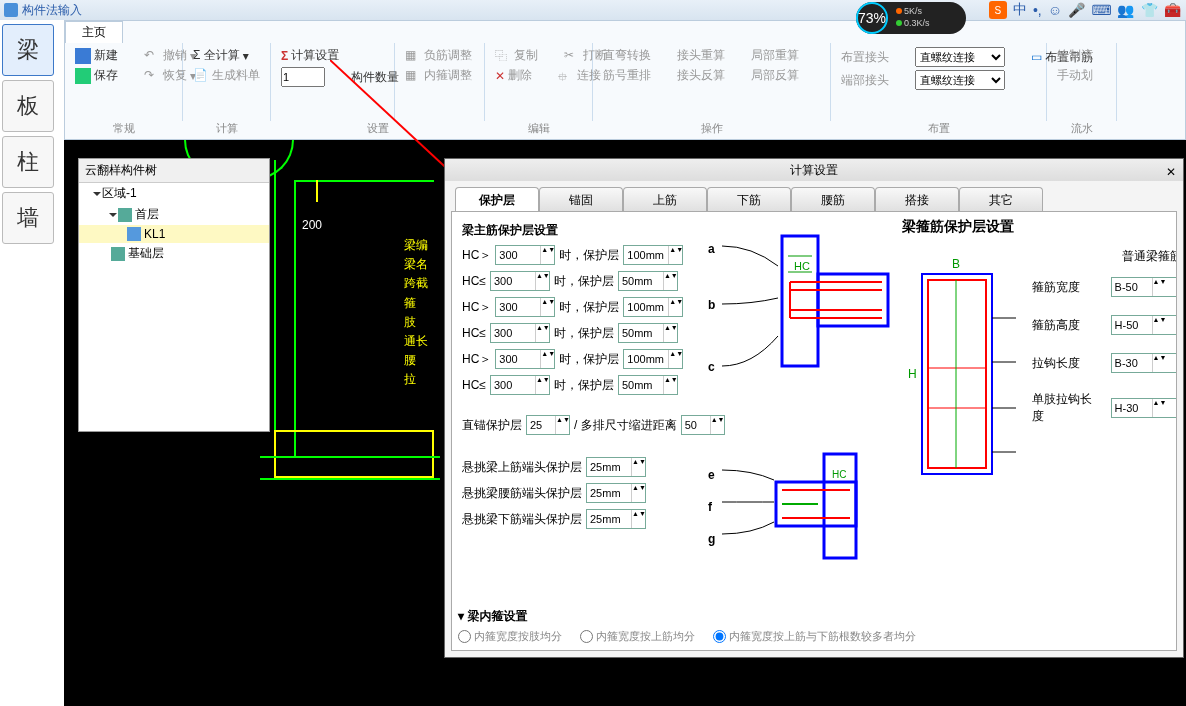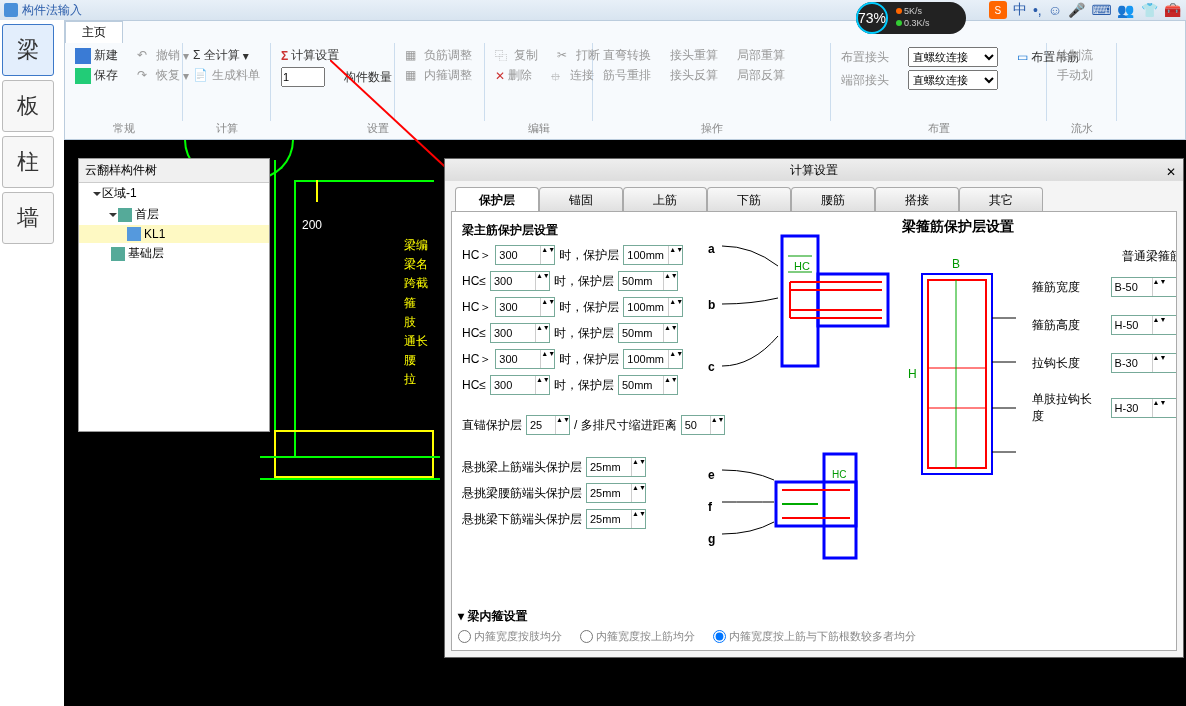--- a/index.html
+++ b/index.html
@@ -20,21 +20,21 @@
 
 .left-rail { position: absolute; top: 20px; left: 0; width: 58px; display: flex; flex-direction: column; gap: 4px; padding: 4px 2px; z-index: 5; }
 .left-rail .btn { width: 52px; height: 52px; border: 1px solid #bbb; border-radius: 3px; background: #f7f7f7; display: flex; align-items: center; justify-content: center; font-size: 22px; color: #333; cursor: pointer; }
 .left-rail .btn.active { background: #e3eefc; border-color: #3c78c8; }
 
 .ribbon { position: absolute; top: 20px; left: 64px; right: 0; height: 120px; border: 1px solid #bcd; background: #f7fafd; }
 .ribbon .tabs { height: 22px; display: flex; }
 .ribbon .tabs .tab { padding: 2px 16px; background: #fff; border: 1px solid #bcd; border-bottom: none; font-size: 12px; }
 .ribbon .body { display: flex; height: 78px; }
 .ribbon .grp { border-right: 1px solid #cde; padding: 4px 10px; display: flex; flex-direction: column; flex-wrap: wrap; gap: 3px; }
-.ribbon .grp .row { display: flex; gap: 19px; align-items: center; }
+.ribbon .grp .row { display: flex; gap: 26px; align-items: center; }
 .ribbon .grp .item { display: flex; align-items: center; gap: 3px; color: #333; cursor: pointer; font-size: 12px; white-space: nowrap; }
 .ribbon .grp .item.dis { color: #999; }
 .ribbon .grp .ic { width: 16px; height: 16px; display: inline-block; }
 .ribbon .labels { height: 18px; display: flex; }
 .ribbon .labels span { text-align: center; color: #888; font-size: 11px; }
 .ribbon select { font-size: 11px; height: 20px; width: 90px; }
 .ribbon input.num { width: 44px; height: 20px; font-size: 11px; }
 
 .canvas { position: absolute; top: 140px; left: 64px; right: 0; bottom: 0; background: #000; }
 .canvas .shape { position: absolute; }

